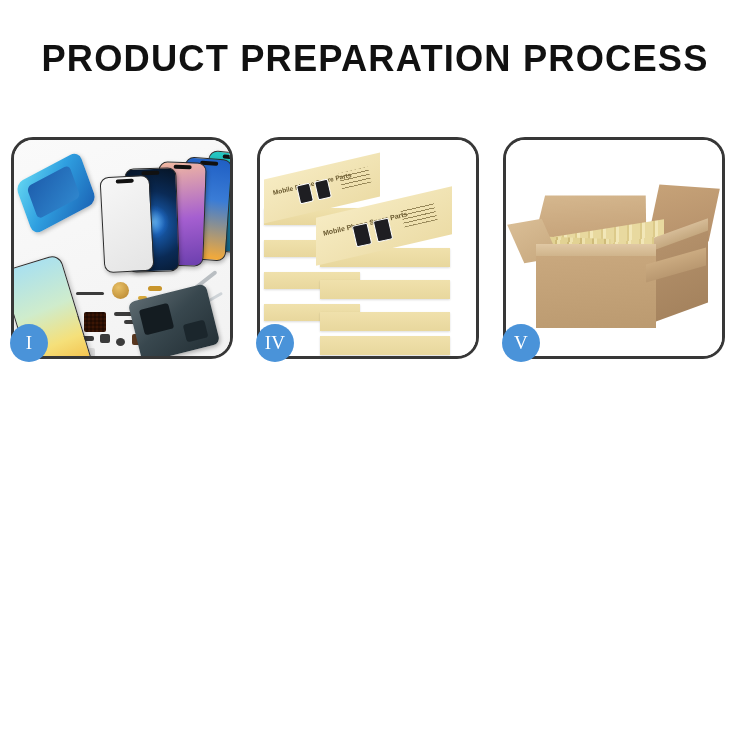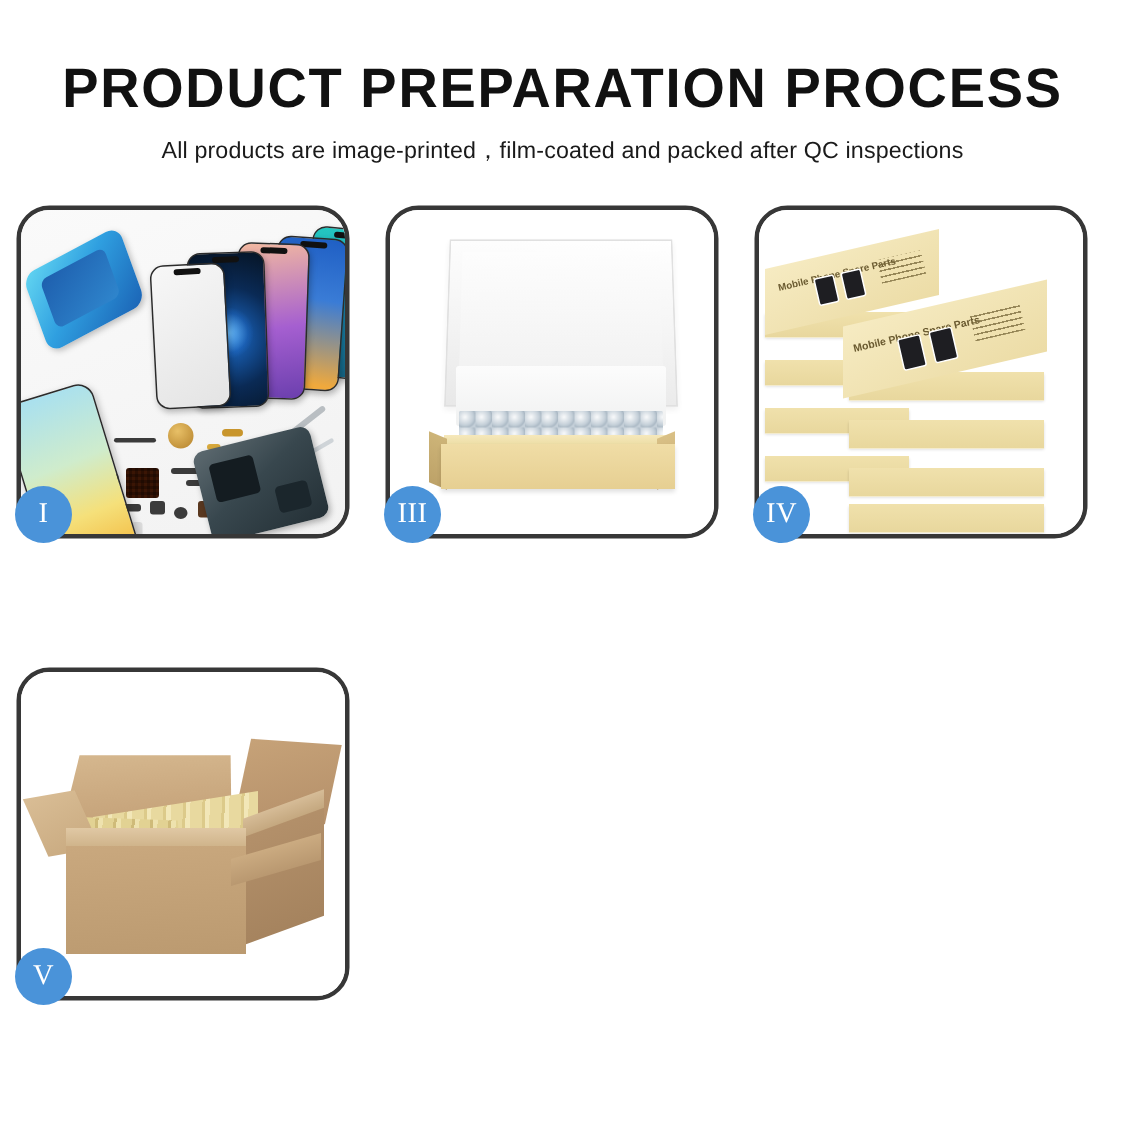--- a/index.html
+++ b/index.html
@@ -430,21 +430,20 @@
     background: rgba(180,155,120,.7);
   }
 </style>
 </head>
 <body>
 
 <div class="page">
 
   <div class="header">
     <div class="title">PRODUCT PREPARATION PROCESS</div>
-    <div class="subtitle">All products are image-printed，film-coated and packed after QC inspections</div>
   </div>
 
   <div class="grid">
 
     <div class="panel">
       <div class="panel-inner p1">
         <div class="blue-panel"></div>
 
         <div class="phone-fan">
           <div class="ph ph-e">
@@ -487,32 +486,20 @@
           <span class="pt gold" style="left:74px; top:24px; width:6px; height:12px;"></span>
         </div>
 
         <div class="tool"></div>
         <div class="tool2"></div>
       </div>
       <div class="badge">I</div>
     </div>
 
 
-    <div class="panel">
-      <div class="panel-inner p3">
-        <div class="box3-lid"></div>
-        <div class="box3-foam"></div>
-        <div class="box3-bubbles"></div>
-        <div class="box3-rim"></div>
-        <div class="box3-sideL"></div>
-        <div class="box3-sideR"></div>
-        <div class="box3-front"></div>
-      </div>
-      <div class="badge">III</div>
-    </div>
 
     <div class="panel">
       <div class="panel-inner p4">
         <div class="stack">
 
           <span class="sbox" style="left:4px;  top:68px;  width:96px; height:17px;"></span>
           <span class="sbox" style="left:4px;  top:100px; width:96px; height:17px;"></span>
           <span class="sbox" style="left:4px;  top:132px; width:96px; height:17px;"></span>
           <span class="sbox" style="left:4px;  top:164px; width:96px; height:17px;"></span>
 

